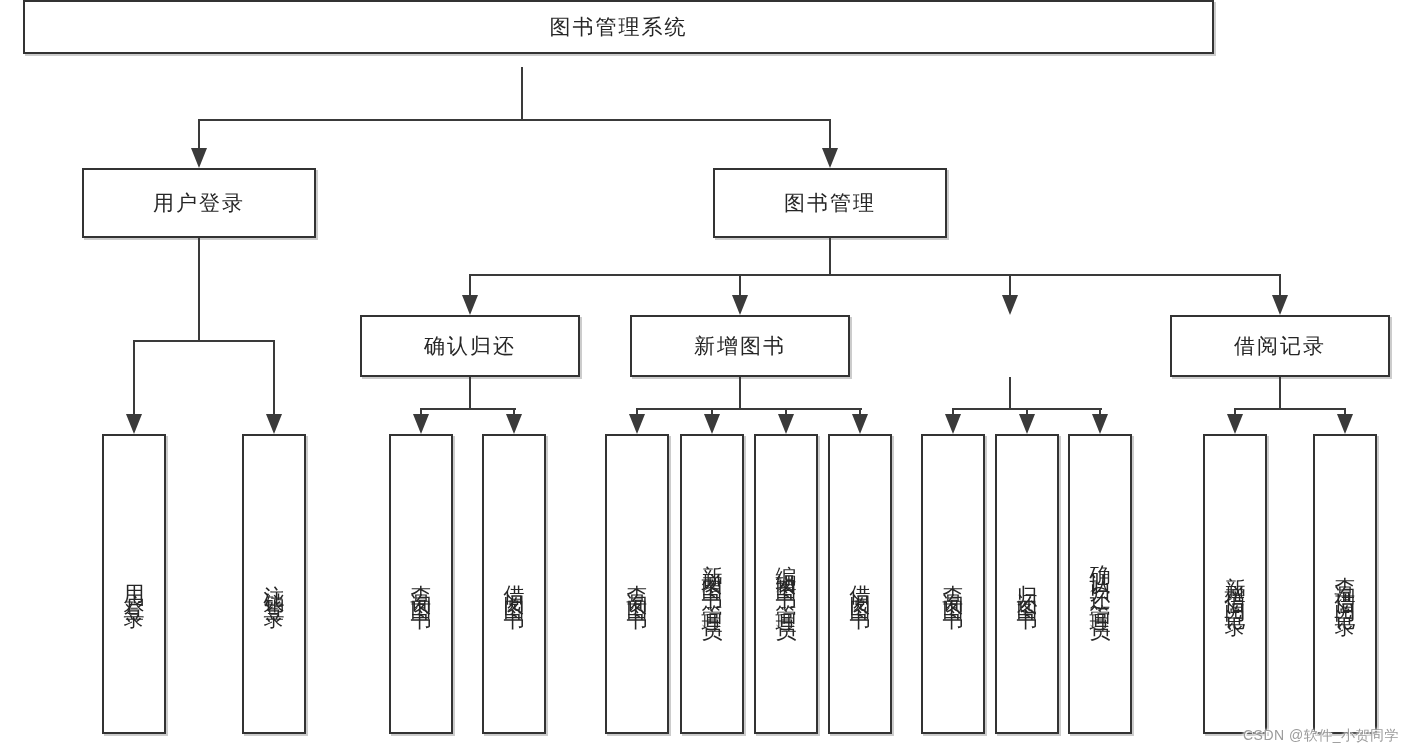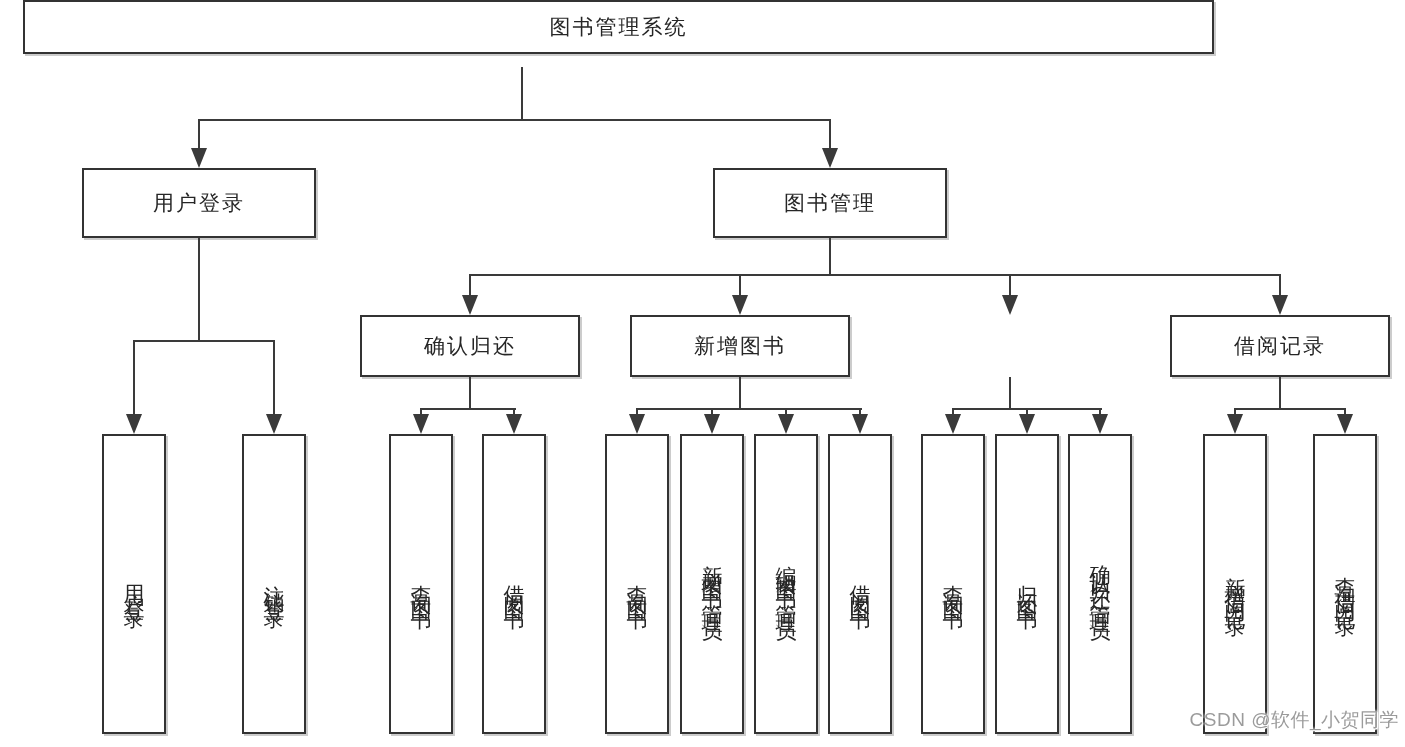--- a/index.html
+++ b/index.html
@@ -36,22 +36,22 @@
     color:var(--text-color);
   }
   .cline{position:absolute;background:var(--line-color);}
   .arrowhead{
     position:absolute;width:0;height:0;
     border-left:8px solid transparent;
     border-right:8px solid transparent;
     border-top:20px solid var(--line-color);
   }
   .watermark{
-    position:absolute;right:6px;bottom:14px;
-    font-size:19px;letter-spacing:0.5px;
+    position:absolute;right:6px;bottom:2px;
+    font-size:14px;letter-spacing:0.5px;
     color:var(--watermark);
     text-shadow:0 0 3px #fff,0 0 3px #fff,1px 1px 0 #fff;
     z-index:10;white-space:nowrap;
   }
 </style>
 </head>
 <body>
 
 <div id="canvas">
 

